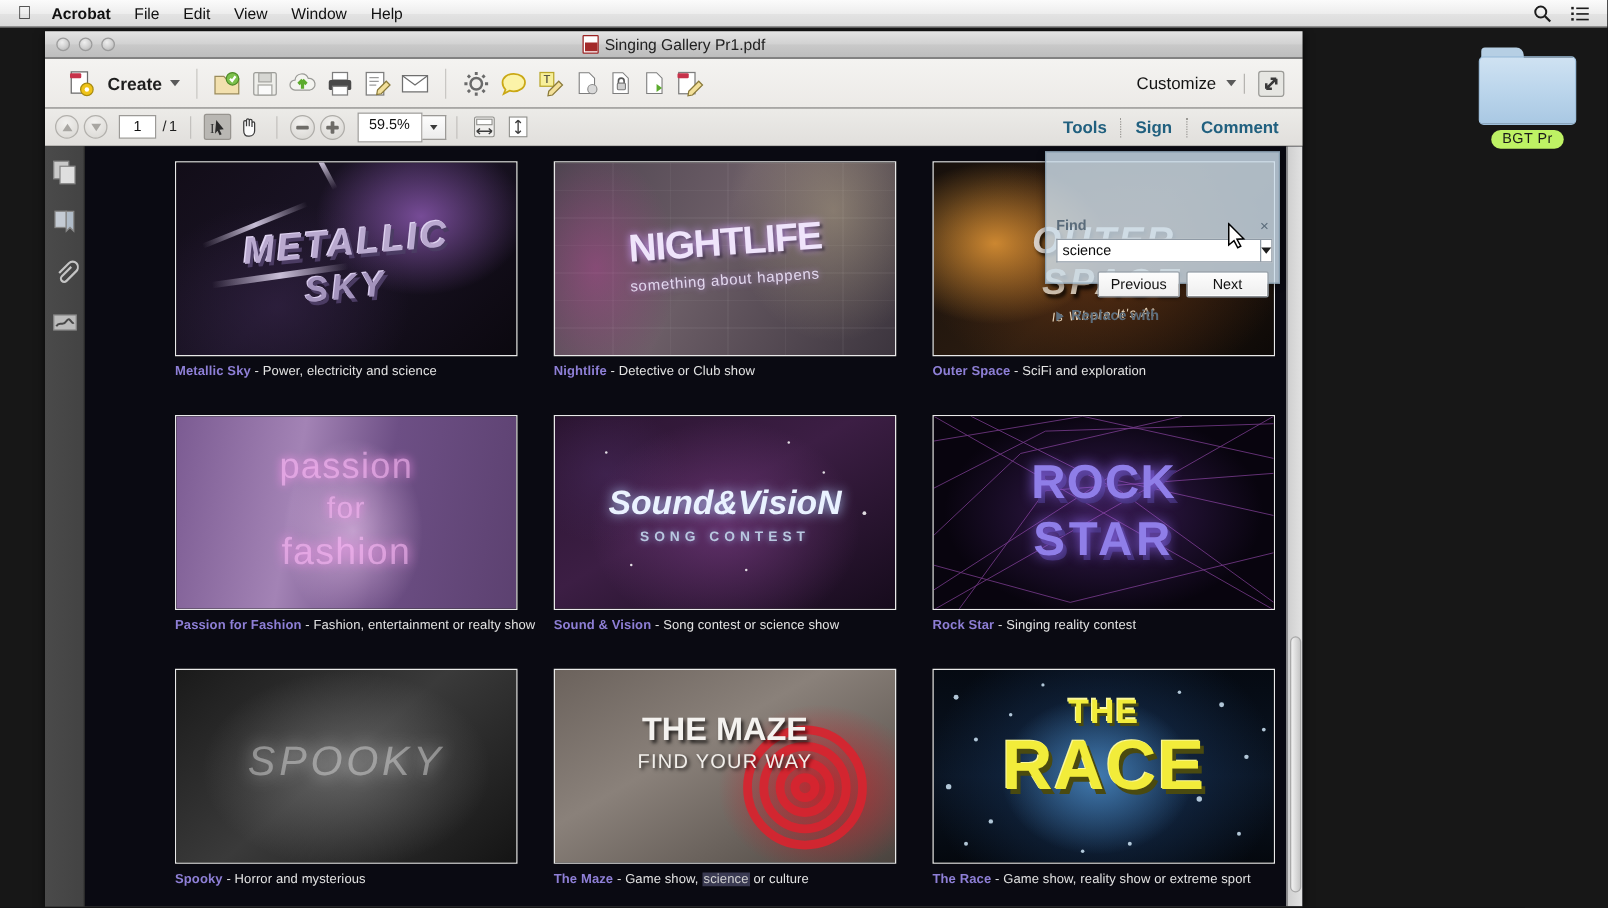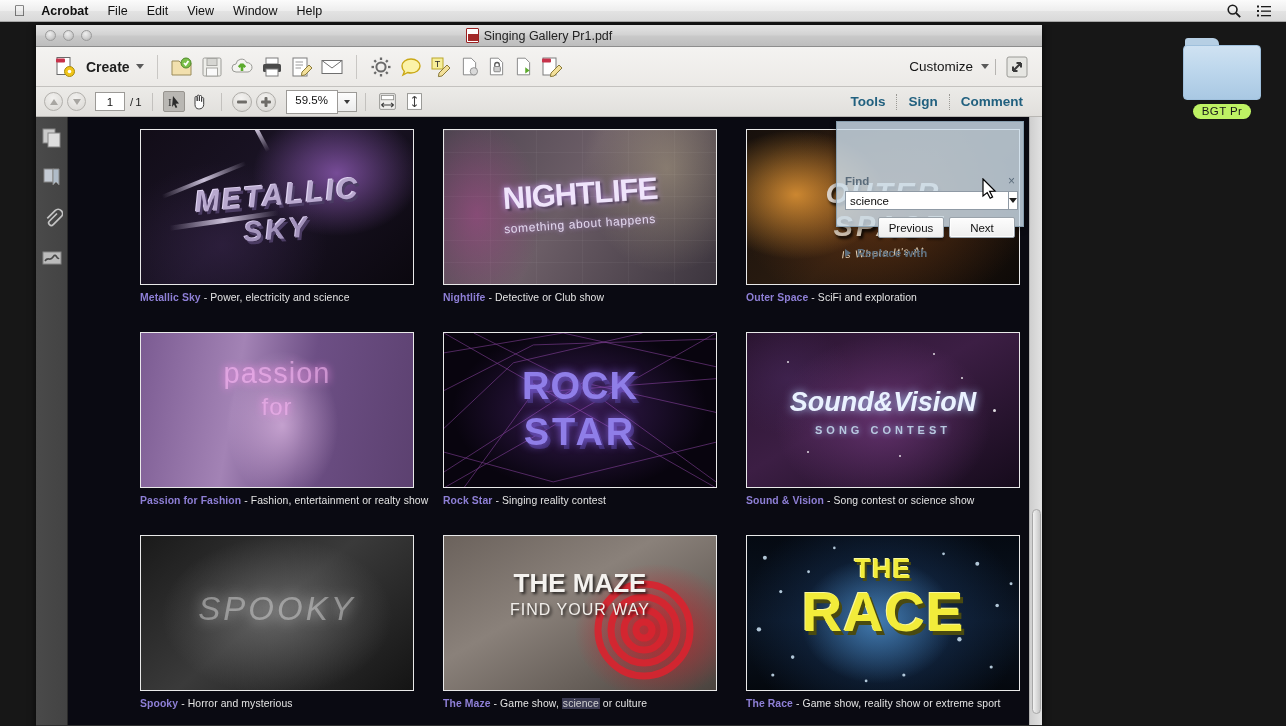--- a/index.html
+++ b/index.html
@@ -567,24 +567,43 @@
             <div class="cap">
               <span class="t">Outer Space</span><span> - SciFi and exploration</span>
             </div>
           </div>
 
           <div class="cell">
             <div class="thumb">
               <div class="art a-fashion">
                 <div class="txt t1">passion</div>
                 <div class="txt t2">for</div>
+                <div class="txt t3">fashion</div>
               </div>
             </div>
             <div class="cap">
               <span class="t">Passion for Fashion</span><span> - Fashion, entertainment or realty show</span>
+            </div>
+          </div>
+
+          <div class="cell">
+            <div class="thumb">
+              <div class="art a-sv">
+                <span class="spark" style="left:40px;top:28px;"></span>
+                <span class="spark" style="left:214px;top:44px;"></span>
+                <span class="spark" style="left:246px;top:76px;width:3px;height:3px;"></span>
+                <span class="spark" style="left:186px;top:20px;"></span>
+                <span class="spark" style="left:60px;top:118px;"></span>
+                <span class="spark" style="left:152px;top:122px;"></span>
+                <div class="txt t1">Sound&amp;VisioN</div>
+                <div class="txt t2">SONG CONTEST</div>
+              </div>
+            </div>
+            <div class="cap">
+              <span class="t">Sound &amp; Vision</span><span> - Song contest or science show</span>
             </div>
           </div>
 
           <div class="cell">
             <div class="thumb">
               <div class="art a-rock">
                 <svg class="weblines" viewBox="0 0 274 156" preserveAspectRatio="none">
                   <g stroke="#b55ad1" stroke-width="0.7" fill="none" opacity="0.8">
                     <path d="M0 20 L120 0 L274 34"></path>
                       <path d="M0 58 L90 12 L274 6"></path>
@@ -596,38 +615,20 @@
                       <path d="M0 0 L274 156"></path>
                       <path d="M274 0 L0 156"></path>
                   </g>
                 </svg>
                 <div class="txt t1">ROCK</div>
                 <div class="txt t2">STAR</div>
               </div>
             </div>
             <div class="cap">
               <span class="t">Rock Star</span><span> - Singing reality contest</span>
-            </div>
-          </div>
-
-          <div class="cell">
-            <div class="thumb">
-              <div class="art a-sv">
-                <span class="spark" style="left:40px;top:28px;"></span>
-                <span class="spark" style="left:214px;top:44px;"></span>
-                <span class="spark" style="left:246px;top:76px;width:3px;height:3px;"></span>
-                <span class="spark" style="left:186px;top:20px;"></span>
-                <span class="spark" style="left:60px;top:118px;"></span>
-                <span class="spark" style="left:152px;top:122px;"></span>
-                <div class="txt t1">Sound&amp;VisioN</div>
-                <div class="txt t2">SONG CONTEST</div>
-              </div>
-            </div>
-            <div class="cap">
-              <span class="t">Sound &amp; Vision</span><span> - Song contest or science show</span>
             </div>
           </div>
 
           <div class="cell">
             <div class="thumb">
               <div class="art a-spooky">
                 <div class="txt t1">SPOOKY</div>
               </div>
             </div>
             <div class="cap">

